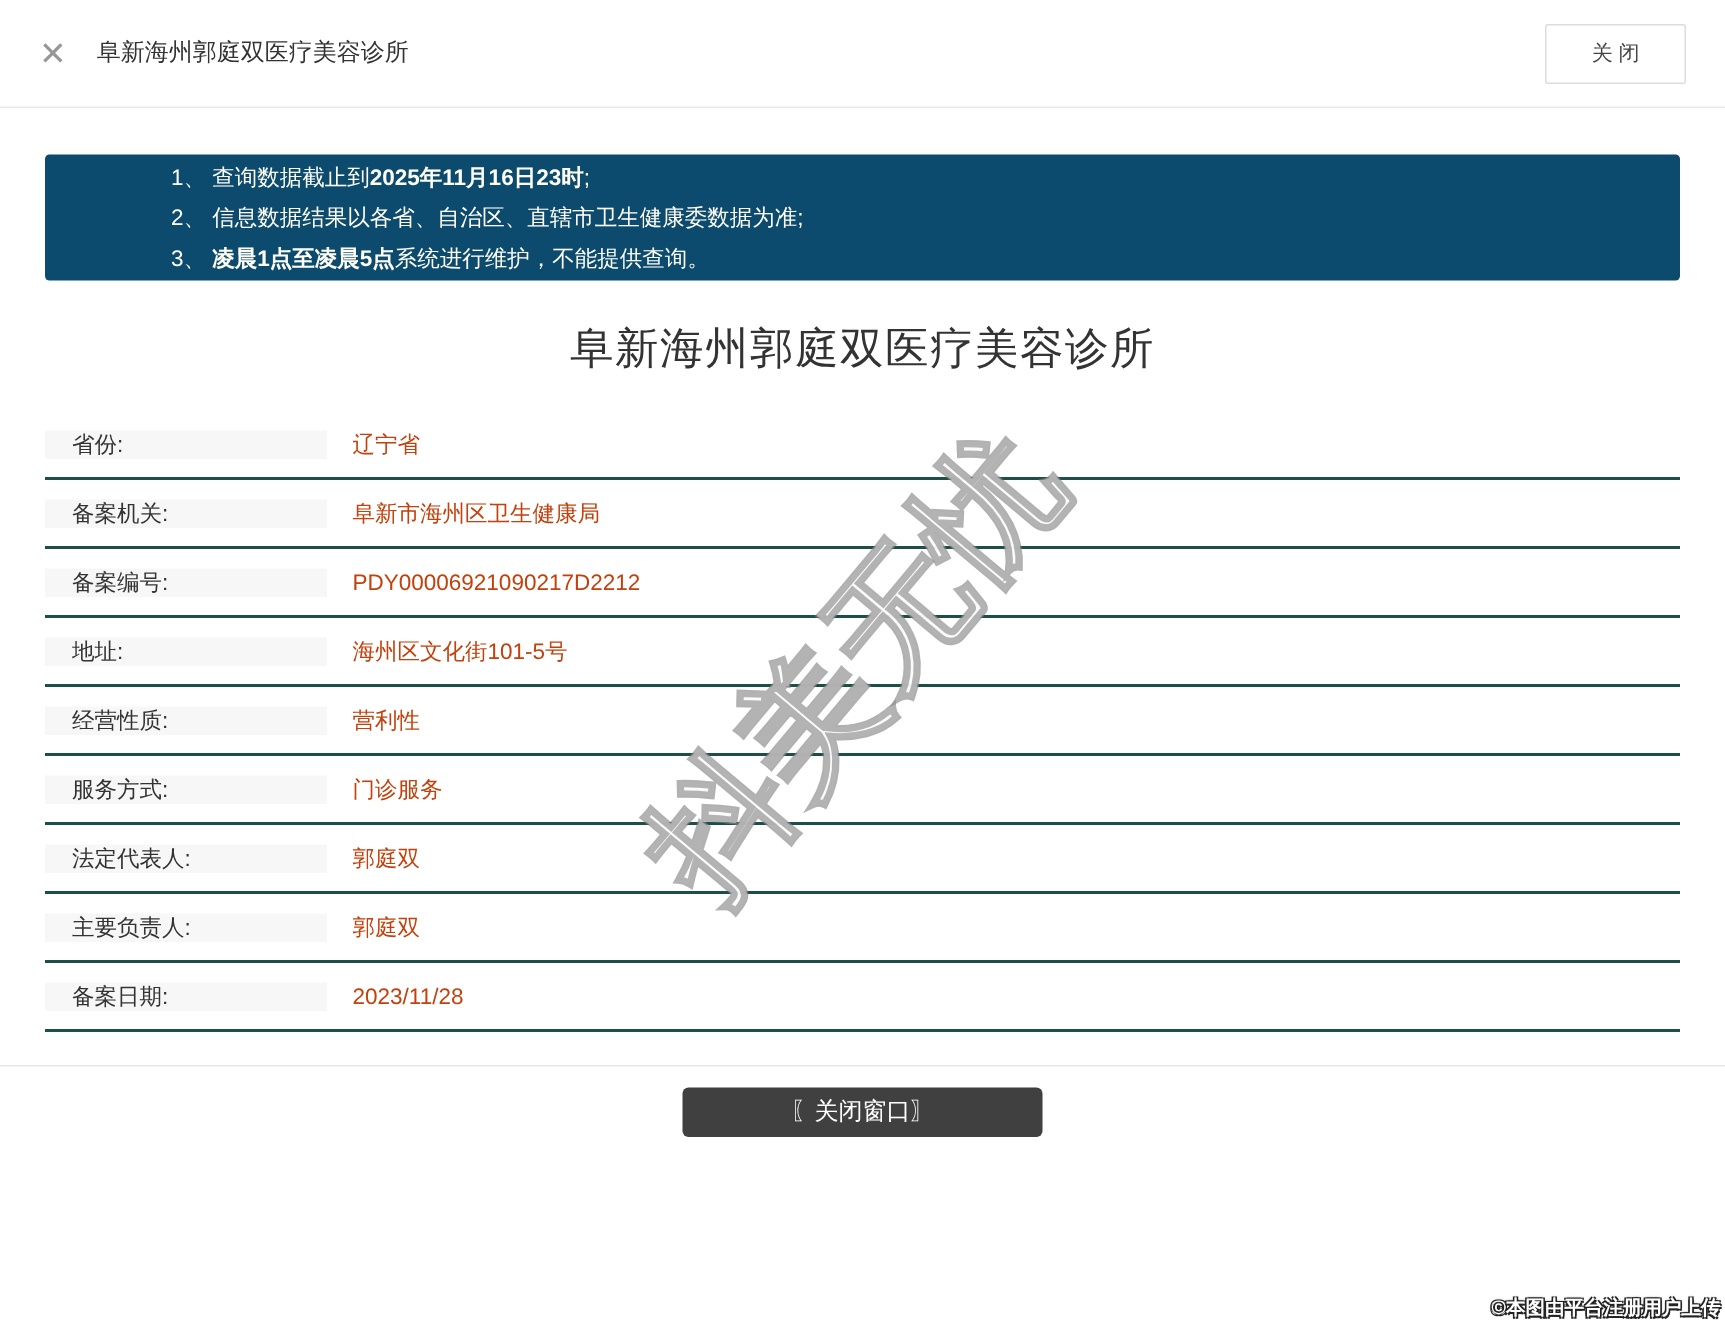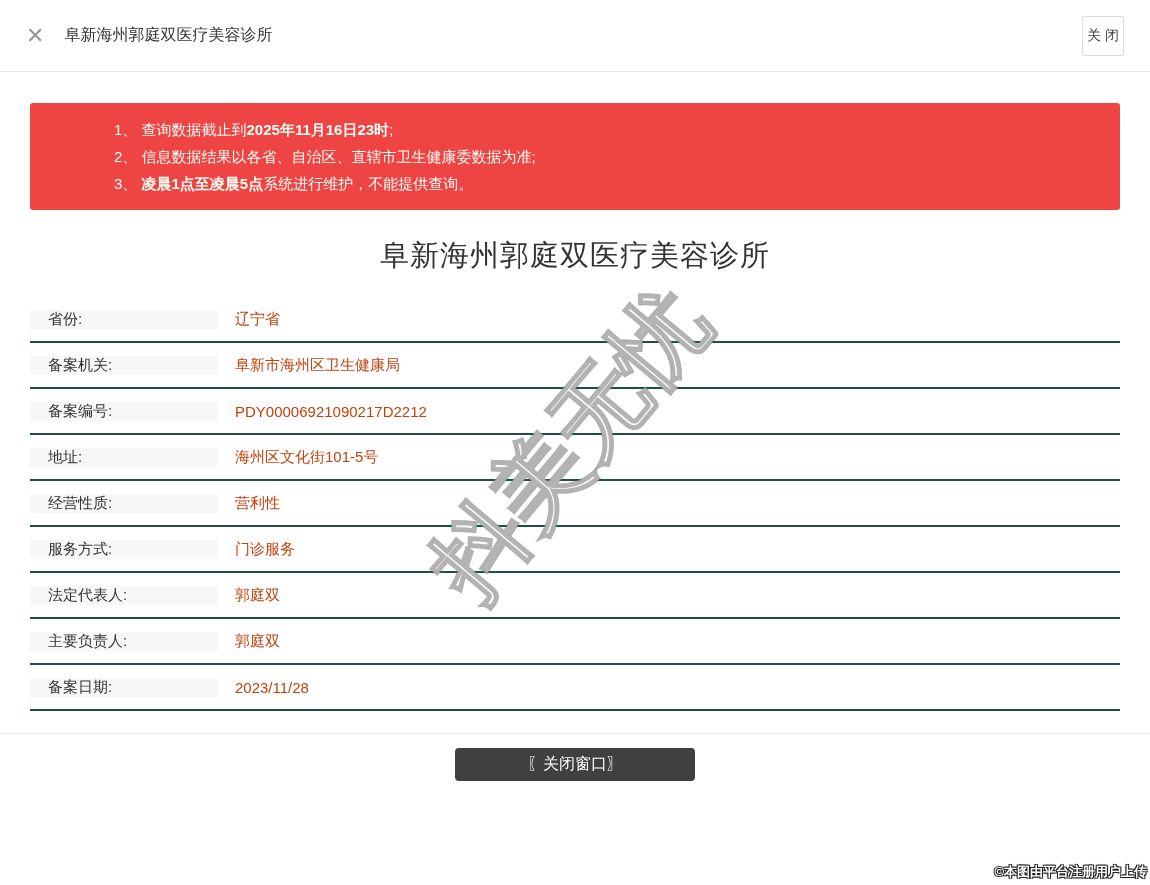--- a/index.html
+++ b/index.html
@@ -27,32 +27,32 @@
     cursor: pointer;
     margin-right: 20px;
     line-height: 1;
   }
   .header-title { font-size: 16px; color: #333; }
   .header-close-btn {
     margin-left: auto;
     background: #fff;
     border: 1px solid #dcdcdc;
     border-radius: 2px;
-    padding: 10px 4px;
+    padding: 10px 30px;
     font-size: 14px;
     color: #444;
     cursor: pointer;
     font-family: inherit;
   }
 
   
   .notice {
     margin: 31px 30px 0 30px;
-    height: 107px;
-    background: #ef4444;
+    height: 84px;
+    background: #0c4a6e;
     border-radius: 3px;
     color: #fffef5;
     font-size: 15px;
     display: flex;
     flex-direction: column;
     justify-content: center;
     padding-left: 84px;
   }
   .notice-line { line-height: 27px; }
   .notice-line b { font-weight: bold; }

